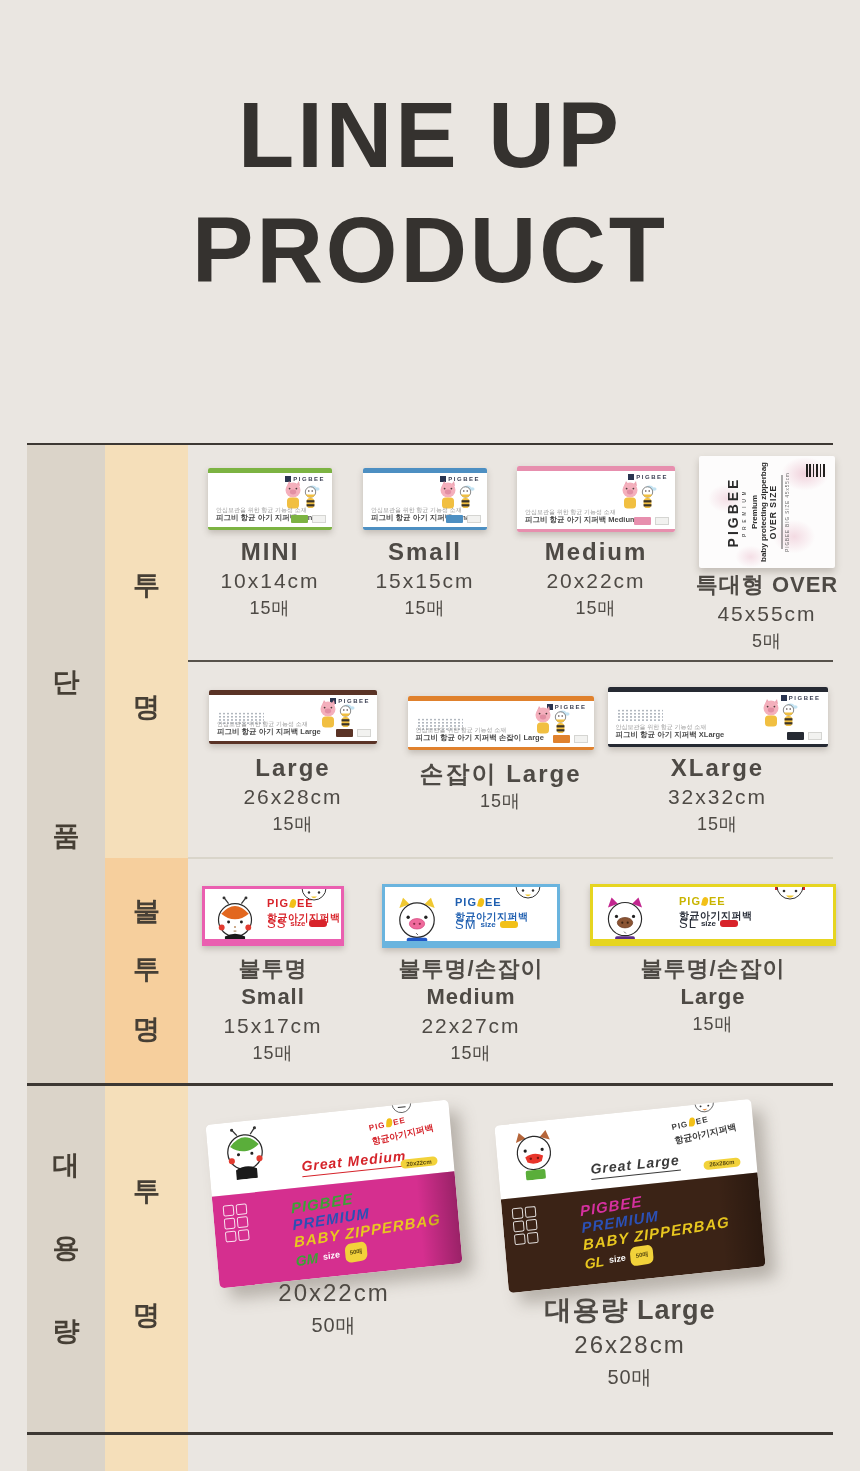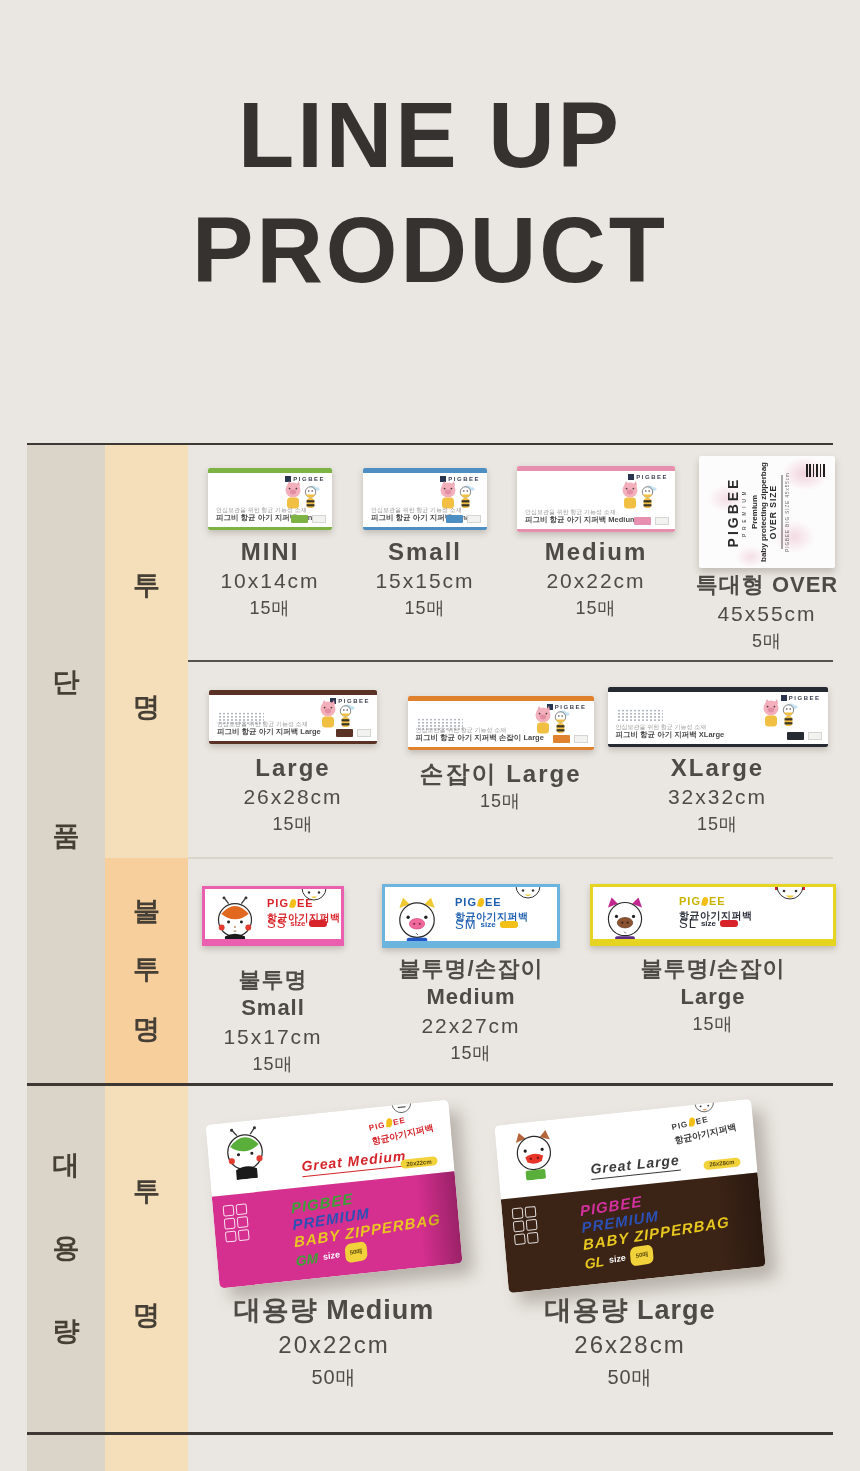--- a/index.html
+++ b/index.html
@@ -382,21 +382,21 @@
           <span class="szw">size</span>
         <span class="opill" style="background: rgb(216, 35, 42);"></span>
       </div>
       <svg class="peek" style="right:12px;" width="30" height="18" viewBox="0 0 30 18">
         <circle cx="15" cy="1" r="12" fill="#fff" stroke="#333" stroke-width="1"></circle>
         <circle cx="10" cy="5.5" r="1.2" fill="#333"></circle>
           <circle cx="20" cy="5.5" r="1.2" fill="#333"></circle>
         <path d="M12 9.5 q3 3.5 6 0 z" fill="#f0c832"></path>
       </svg>
     </div>
-    <div class="pname-sm" style="margin-top:20px;">불투명</div>
+    <div class="pname-sm" style="margin-top:9px;">불투명</div>
     <div class="pname-sm">Small</div>
     <div class="psize">15x17cm</div>
     <div class="pcount">15매</div>
   </div>
 
   <div class="cell" style="left:378px;top:884px;width:186px;">
     <div class="obox" style="width: 178px; height: 64px; border-color: rgb(106, 180, 222);">
       <svg class="oface" width="48" height="54" viewBox="0 0 48 58">
         <polygon points="5,15 9,4 16,11" fill="#f0c832"></polygon>
           <polygon points="43,15 39,4 32,11" fill="#f0c832"></polygon>
@@ -512,21 +512,20 @@
             <div class="bb-szline">
               <span class="bb-code" style="color: rgb(58, 163, 53);">GM</span>
               <span class="bb-szw">size</span>
               <span class="bb-pill">50매</span>
             </div>
           </div>
           <div class="bb-shade"></div>
         </div>
       </div>
     </div>
-    <div class="pname4" style="margin-top:16px;">대용량 Medium</div>
     <div class="psize4">20x22cm</div>
     <div class="pcount4">50매</div>
   </div>
 
   <div class="cell" style="left:488px;top:1112px;width:284px;">
     <div class="bigwrap" style="width:258px;height:168px;">
       <div class="bigbox">
         <div class="bb-top">
           <svg class="bb-char" width="46" height="52" viewBox="0 0 48 58">
             <polygon points="5,15 9,4 16,11" fill="#b5653a"></polygon>

